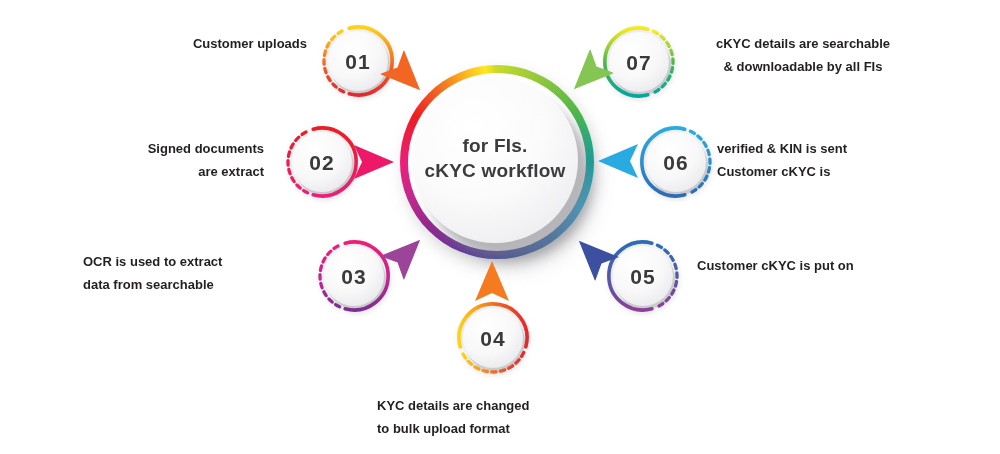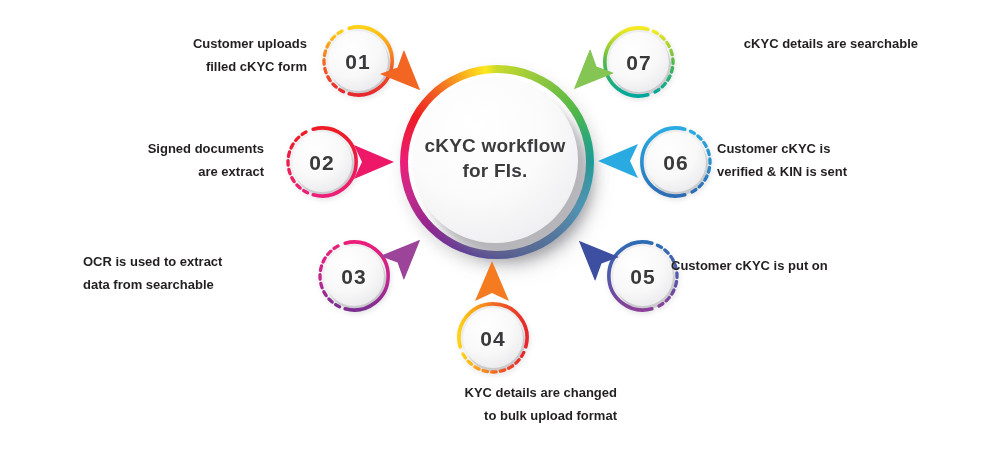--- a/index.html
+++ b/index.html
@@ -56,24 +56,24 @@
   .arrow-4{left:472px;top:264px;transform:rotate(-90deg);}
   .arrow-5{left:573px;top:238px;transform:rotate(-135deg);}
   .arrow-6{left:598px;top:144px;transform:rotate(180deg);}
   .arrow-7{left:568px;top:58px;transform:rotate(135deg);}
 
   
   .label{position:absolute;font-size:13px;line-height:23px;font-weight:700;color:#231f20;}
   .label-1{left:87px;top:32px;width:220px;text-align:right;}
   .label-2{left:44px;top:137px;width:220px;text-align:right;}
   .label-3{left:83px;top:250px;width:220px;}
-  .label-4{left:377px;top:381px;width:240px;text-align:right;}
-  .label-5{left:671px;top:254px;width:240px;text-align:left;}
+  .label-4{left:377px;top:394px;width:240px;text-align:left;}
+  .label-5{left:697px;top:254px;width:240px;text-align:left;}
   .label-6{left:717px;top:137px;width:220px;text-align:left;}
-  .label-7{left:688px;top:32px;width:230px;text-align:right;}
+  .label-7{left:688px;top:32px;width:230px;text-align:center;}
 </style>
 </head>
 <body>
 
 <div id="stage">
 
   
   <svg width="0" height="0" style="position:absolute" aria-hidden="true">
     <defs>
       <radialGradient id="faceGrad" cx="0.38" cy="0.30" r="0.85">
@@ -119,40 +119,39 @@
       </linearGradient>
     </defs>
   </svg>
 
   
   <div class="center-ring" style="background: conic-gradient(rgb(199, 218, 44) 0%, rgb(141, 198, 63) 8%, rgb(80, 184, 72) 16%, rgb(0, 167, 157) 25%, rgb(41, 171, 226) 33%, rgb(45, 108, 181) 41%, rgb(60, 74, 159) 48%, rgb(91, 58, 155) 55%, rgb(147, 39, 143) 63%, rgb(194, 42, 140) 69%, rgb(236, 30, 121) 75%, rgb(237, 28, 36) 83%, rgb(242, 101, 34) 89%, rgb(250, 175, 30) 94%, rgb(255, 232, 31) 98%, rgb(199, 218, 44) 100%);">
     <div class="center-hole">
       <div class="center-shadow"></div>
       <div class="center-face">
         <div class="center-title">
+          <div>for FIs.</div>
           <div>cKYC workflow</div>
-          <div>for FIs.</div>
         </div>
       </div>
     </div>
   </div>
 
   
   <div class="step">
     <svg class="badge badge-1" viewBox="0 0 80 80">
       <circle class="badge-shadow" cx="42" cy="43.5" r="30"></circle>
       <circle class="badge-face" cx="40" cy="40" r="30"></circle>
       <path class="arc-solid" stroke="url(#grad1)" d="M 31.2 7.2 A 34 34 0 1 1 31.2 72.8"></path>
       <path class="arc-dashed" stroke="url(#grad1)" d="M 25.6 70.8 A 34 34 0 0 1 25.6 9.2"></path>
       <text class="badge-num" x="40" y="48">01</text>
     </svg>
     <div class="arrow arrow-1" style="background: rgb(242, 101, 34);"></div>
     <div class="label label-1">
       <div>Customer uploads</div>
-      <div>filled cKYC form</div>
     </div>
   </div>
 
   
   <div class="step">
     <svg class="badge badge-2" viewBox="0 0 80 80">
       <circle class="badge-shadow" cx="42" cy="43.5" r="30"></circle>
       <circle class="badge-face" cx="40" cy="40" r="30"></circle>
       <path class="arc-solid" stroke="url(#grad2)" d="M 31.2 7.2 A 34 34 0 1 1 31.2 72.8"></path>
       <path class="arc-dashed" stroke="url(#grad2)" d="M 25.6 70.8 A 34 34 0 0 1 25.6 9.2"></path>
@@ -216,33 +215,34 @@
   <div class="step">
     <svg class="badge badge-6" viewBox="0 0 80 80">
       <circle class="badge-shadow" cx="42" cy="43.5" r="30"></circle>
       <circle class="badge-face" cx="40" cy="40" r="30"></circle>
       <path class="arc-solid" stroke="url(#grad6)" d="M 48.8 72.8 A 34 34 0 1 1 48.8 7.2"></path>
       <path class="arc-dashed" stroke="url(#grad6)" d="M 54.4 9.2 A 34 34 0 0 1 54.4 70.8"></path>
       <text class="badge-num" x="40" y="48">06</text>
     </svg>
     <div class="arrow arrow-6" style="background: rgb(41, 171, 226);"></div>
     <div class="label label-6">
+      <div>verified &amp; KIN is sent</div>
       <div>Customer cKYC is</div>
-      <div>verified &amp; KIN is sent</div>
     </div>
   </div>
 
   
   <div class="step">
     <svg class="badge badge-7" viewBox="0 0 80 80">
       <circle class="badge-shadow" cx="42" cy="43.5" r="30"></circle>
       <circle class="badge-face" cx="40" cy="40" r="30"></circle>
       <path class="arc-solid" stroke="url(#grad7)" d="M 48.8 72.8 A 34 34 0 1 1 48.8 7.2"></path>
       <path class="arc-dashed" stroke="url(#grad7)" d="M 54.4 9.2 A 34 34 0 0 1 54.4 70.8"></path>
       <text class="badge-num" x="40" y="48">07</text>
     </svg>
     <div class="arrow arrow-7" style="background: rgb(132, 197, 84);"></div>
     <div class="label label-7">
       <div>cKYC details are searchable</div>
+      <div>&amp; downloadable by all FIs</div>
     </div>
   </div>
 
 </div>
 
 </body></html>

